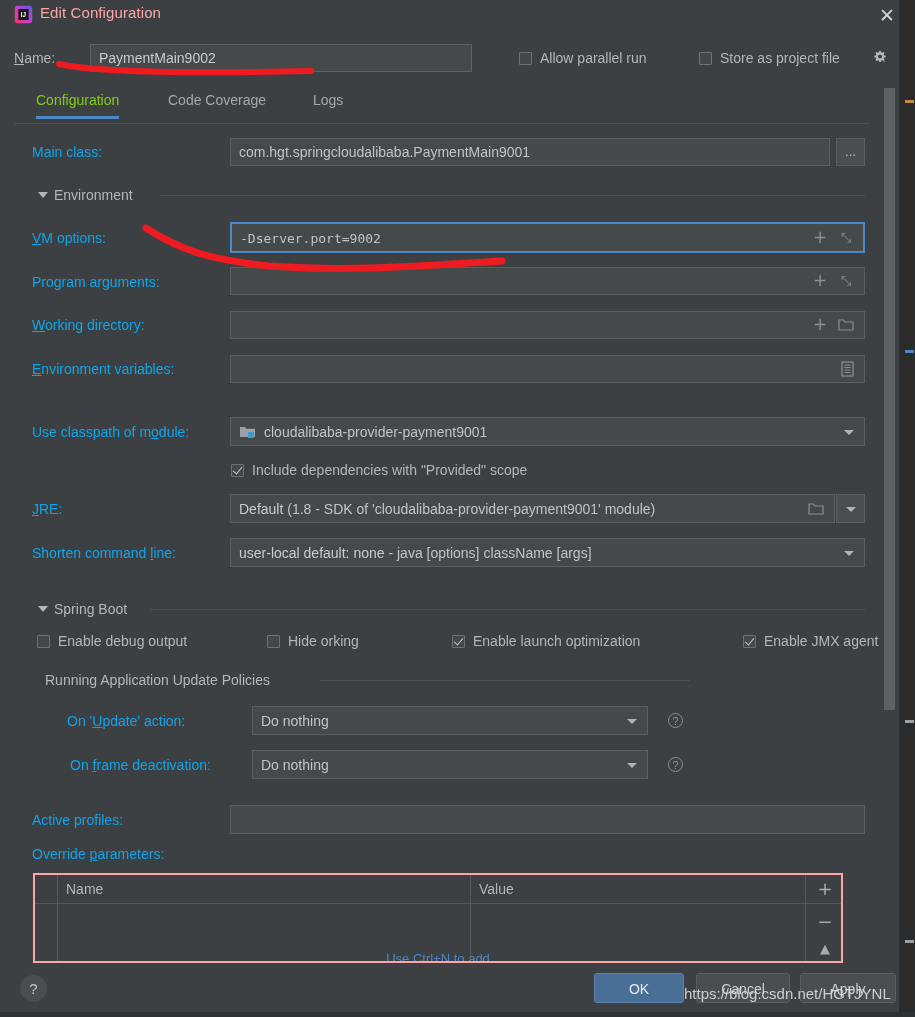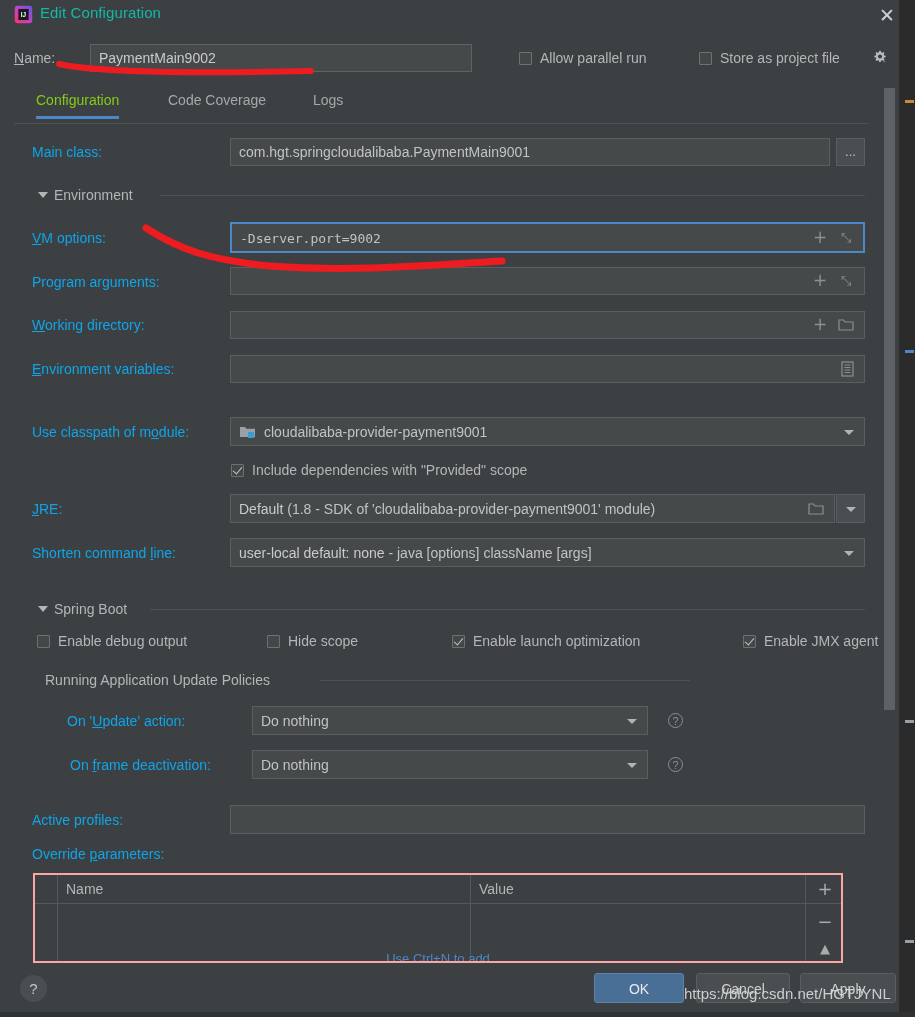--- a/index.html
+++ b/index.html
@@ -34,21 +34,21 @@
   }
   .ij-logo {
     position: absolute;
     left: 14px; top: 5px;
     width: 19px; height: 19px;
   }
   .title-text {
     position: absolute;
     left: 40px; top: 4px;
     font-size: 15px;
-    color: #14b8a6;
+    color: #fca5a5;
     letter-spacing: .1px;
   }
   .close-btn {
     position: absolute;
     right: 16px; top: 3px;
     width: 24px; height: 24px;
     color: #cfd1d2;
     font-size: 19px;
     line-height: 24px;
     text-align: center;
@@ -495,21 +495,21 @@
   </div>
 
   <div class="tri-down" style="left:38px; top:606px;"></div>
   <div class="sep-title" style="left:54px; top:601px;">Spring Boot</div>
   <div class="sep-line" style="left:150px; top:609px; width:715px;"></div>
 
   <div style="position:absolute; left:37px; top:633px;">
     <span class="checkbox"></span><span class="cb-label">Enable debug output</span>
   </div>
   <div style="position:absolute; left:267px; top:633px;">
-    <span class="checkbox"></span><span class="cb-label">Hide scope</span>
+    <span class="checkbox"></span><span class="cb-label">Hide orking</span>
   </div>
   <div style="position:absolute; left:452px; top:633px;">
     <span class="checkbox checked"></span><span class="cb-label">Enable launch optimization</span>
   </div>
   <div style="position:absolute; left:704px; top:633px;padding-left:39px;">
     <span class="checkbox checked"></span><span class="cb-label">Enable JMX agent</span>
   </div>
 
   <div class="sep-title" style="left:45px; top:672px;">Running Application Update Policies</div>
   <div class="sep-line" style="left:320px; top:680px; width:370px;"></div>

